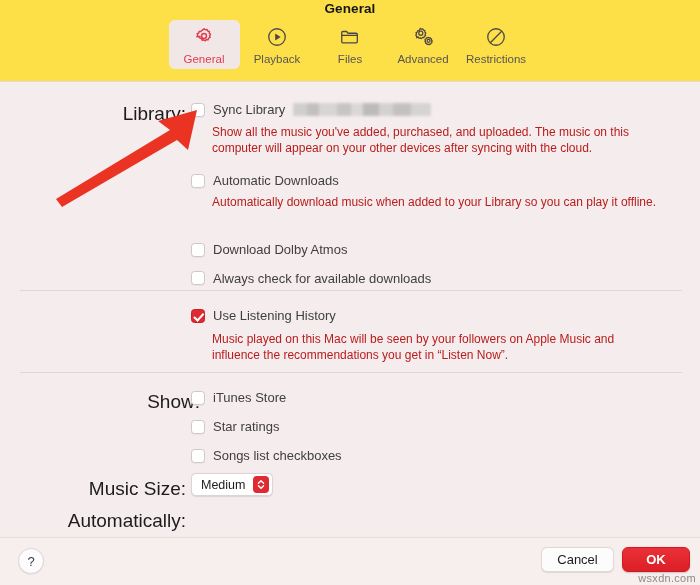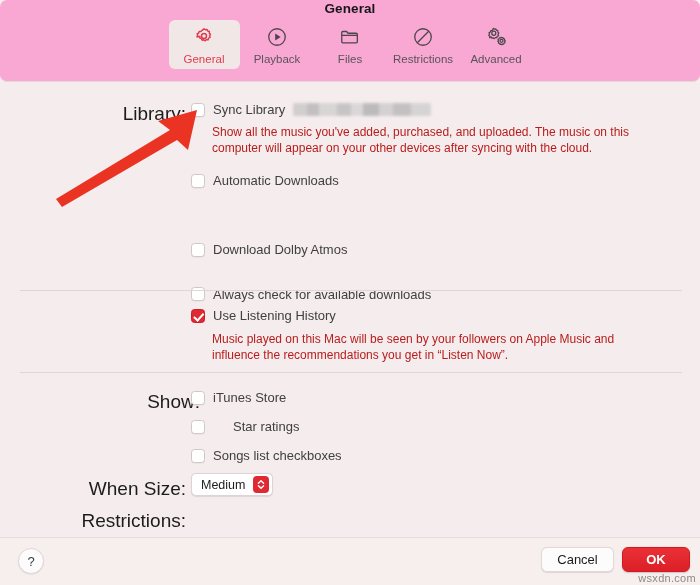--- a/index.html
+++ b/index.html
@@ -14,24 +14,23 @@
     font-family: "Liberation Sans", sans-serif;
     color: #1c1c1e;
     overflow: hidden;
     position: relative;
   }
 
   
   .toolbar {
     position: relative;
     height: 82px;
-    background: #f9a8d4;
+    background: #fde047;
     border-bottom: 1px solid #e2d8d8;
     box-sizing: border-box;
-    border-radius: 7px;
   }
   .window-title {
     position: absolute;
     top: 1px;
     left: 0;
     width: 700px;
     text-align: center;
     font-size: 13.5px;
     font-weight: bold;
     color: #17161a;
@@ -310,66 +309,67 @@
         <svg width="22" height="22" viewBox="0 0 24 24" fill="none" stroke="#4b4549" stroke-width="1.4" stroke-linejoin="round">
           <path d="M3 7.2a1.2 1.2 0 011.2-1.2h4.1l1.6 1.9h8.9A1.2 1.2 0 0120 9.1v8.2a1.2 1.2 0 01-1.2 1.2H4.2A1.2 1.2 0 013 17.3z"></path>
           <path d="M3 10.2h17"></path>
         </svg>
       </span>
       <span class="tab-label">Files</span>
     </div>
 
     <div class="tab">
       <span class="tab-icon">
-        <svg width="22" height="22" viewBox="0 0 24 24" fill="none" stroke="#4b4549" stroke-width="1.4">
-          <circle cx="12" cy="12" r="9"></circle>
-          <path d="M5.8 18.2L18.2 5.8"></path>
-        </svg>
-      </span>
-      <span class="tab-label">Restrictions</span>
-    </div>
-
-    <div class="tab">
-      <span class="tab-icon">
         <svg width="24" height="22" viewBox="0 0 26 24" fill="none" stroke="#4b4549" stroke-width="1.35" stroke-linejoin="round">
           <path d="M10 2.6l1.3.85 1.55-.3.65 1.45 1.55.45-.13 1.6 1.15 1.05-.8 1.4.5 1.5-1.45.65-.45 1.55-1.58-.08-1.15 1.1-1.3-.9-1.55.3-.65-1.45L6.1 12.8l.13-1.6L5.1 10.15l.8-1.4-.5-1.5 1.45-.65.45-1.55 1.58.08z"></path>
           <circle cx="10.6" cy="7.9" r="2.2"></circle>
           <path d="M18.6 12.3l.95.62 1.13-.22.47 1.06 1.13.33-.1 1.16.84.77-.58 1.02.36 1.09-1.05.47-.33 1.13-1.15-.06-.84.8-.95-.65-1.13.22-.47-1.06-1.13-.33.1-1.16-.84-.77.58-1.02-.36-1.09 1.05-.47.33-1.13 1.15.06z"></path>
           <circle cx="19.05" cy="16.2" r="1.6"></circle>
         </svg>
       </span>
       <span class="tab-label">Advanced</span>
     </div>
 
+    <div class="tab">
+      <span class="tab-icon">
+        <svg width="22" height="22" viewBox="0 0 24 24" fill="none" stroke="#4b4549" stroke-width="1.4">
+          <circle cx="12" cy="12" r="9"></circle>
+          <path d="M5.8 18.2L18.2 5.8"></path>
+        </svg>
+      </span>
+      <span class="tab-label">Restrictions</span>
+    </div>
+
   </div>
 </div>
 
 <div class="content">
 
   <div class="row" style="left:0; top:21px; width:186px; justify-content:flex-end;">
     <span class="field-label" style="width:auto;">Library:</span>
   </div>
   <div class="row" style="left:191px; top:20px; align-items:center;">
     <span class="cb off"></span>
     <span class="cb-label">Sync Library</span>
     <span class="redaction"></span>
   </div>
   <div class="desc" style="left:212px; top:42px;">Show all the music you've added, purchased, and uploaded. The music on this computer will appear on your other devices after syncing with the cloud.</div>
 
   <div class="row" style="left:191px; top:91px; align-items:center;">
     <span class="cb off"></span>
     <span class="cb-label">Automatic Downloads</span>
   </div>
+  <div class="desc" style="left:212px; top:112px;">Automatically download music when added to your Library so you can play it offline.</div>
 
   <div class="row" style="left:191px; top:160px; align-items:center;">
     <span class="cb off"></span>
     <span class="cb-label">Download Dolby Atmos</span>
   </div>
 
-  <div class="row" style="left:191px; top:189px; align-items:flex-start;margin-top:16px;">
+  <div class="row" style="left:191px; top:189px; align-items:flex-start;">
     <span class="cb off"></span>
     <span class="cb-label">Always check for available downloads</span>
   </div>
 
   <div class="divider" style="top:208px;"></div>
 
   <div class="row" style="left:191px; top:226px; align-items:center;">
     <span class="cb on"></span>
     <span class="cb-label">Use Listening History</span>
   </div>
@@ -378,47 +378,47 @@
   <div class="divider" style="top:290px;"></div>
 
   <div class="row" style="left:0; top:309px; width:186px; justify-content:flex-end;padding-left:14px;">
     <span class="field-label" style="width:auto;">Show:</span>
   </div>
   <div class="row" style="left:191px; top:308px; align-items:center;">
     <span class="cb off"></span>
     <span class="cb-label">iTunes Store</span>
   </div>
 
-  <div class="row" style="left:191px; top:337px; align-items:center;gap:20px;">
+  <div class="row" style="left:191px; top:337px; align-items:center;">
     <span class="cb off"></span>
     <span class="cb-label">Star ratings</span>
   </div>
 
   <div class="row" style="left:191px; top:366px; align-items:center;">
     <span class="cb off"></span>
     <span class="cb-label">Songs list checkboxes</span>
   </div>
 
   <div class="row" style="left:0; top:396px; width:186px; justify-content:flex-end;">
-    <span class="field-label" style="width:auto;">When Size:</span>
+    <span class="field-label" style="width:auto;">Music Size:</span>
   </div>
   <div class="row" style="left:191px; top:391px;">
     <span class="popup">
       <span class="popup-value">Medium</span>
       <span class="popup-arrows">
         <svg width="8" height="11" viewBox="0 0 8 11" fill="none" stroke="#ffffff" stroke-width="1.4" stroke-linecap="round" stroke-linejoin="round">
           <path d="M1.4 4.3L4 1.7l2.6 2.6"></path>
           <path d="M1.4 6.7L4 9.3l2.6-2.6"></path>
         </svg>
       </span>
     </span>
   </div>
 
   <div class="row" style="left:0; top:428px; width:186px; justify-content:flex-end;">
-    <span class="field-label" style="width:auto;">Restrictions:</span>
+    <span class="field-label" style="width:auto;">Automatically:</span>
   </div>
 
 </div>
 
 <div class="footer">
   <div class="help-btn">?</div>
   <div class="btn btn-cancel">Cancel</div>
   <div class="btn btn-ok">OK</div>
   <div class="watermark">wsxdn.com</div>
 </div>

